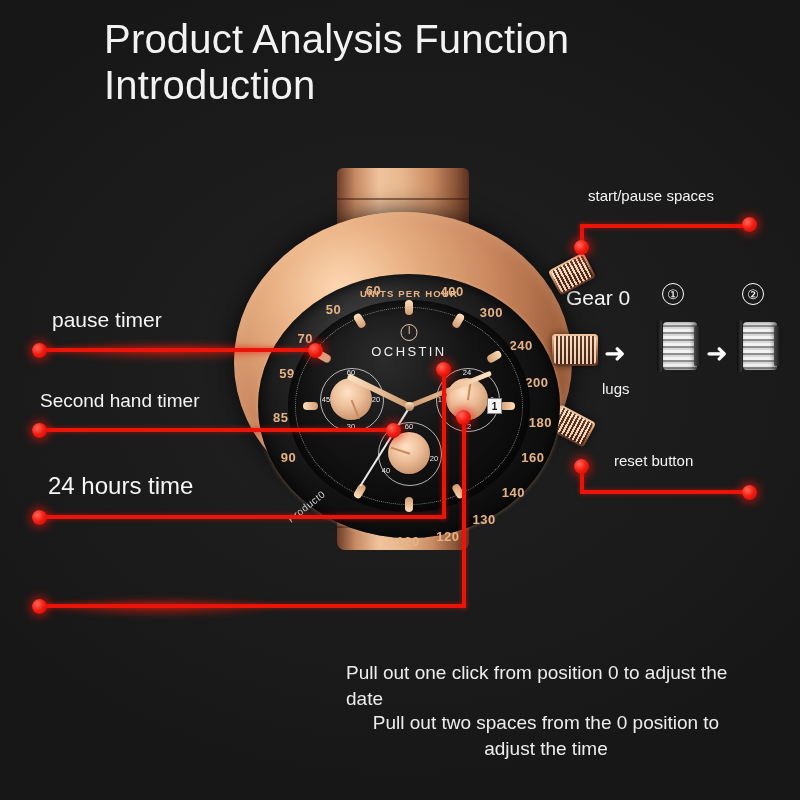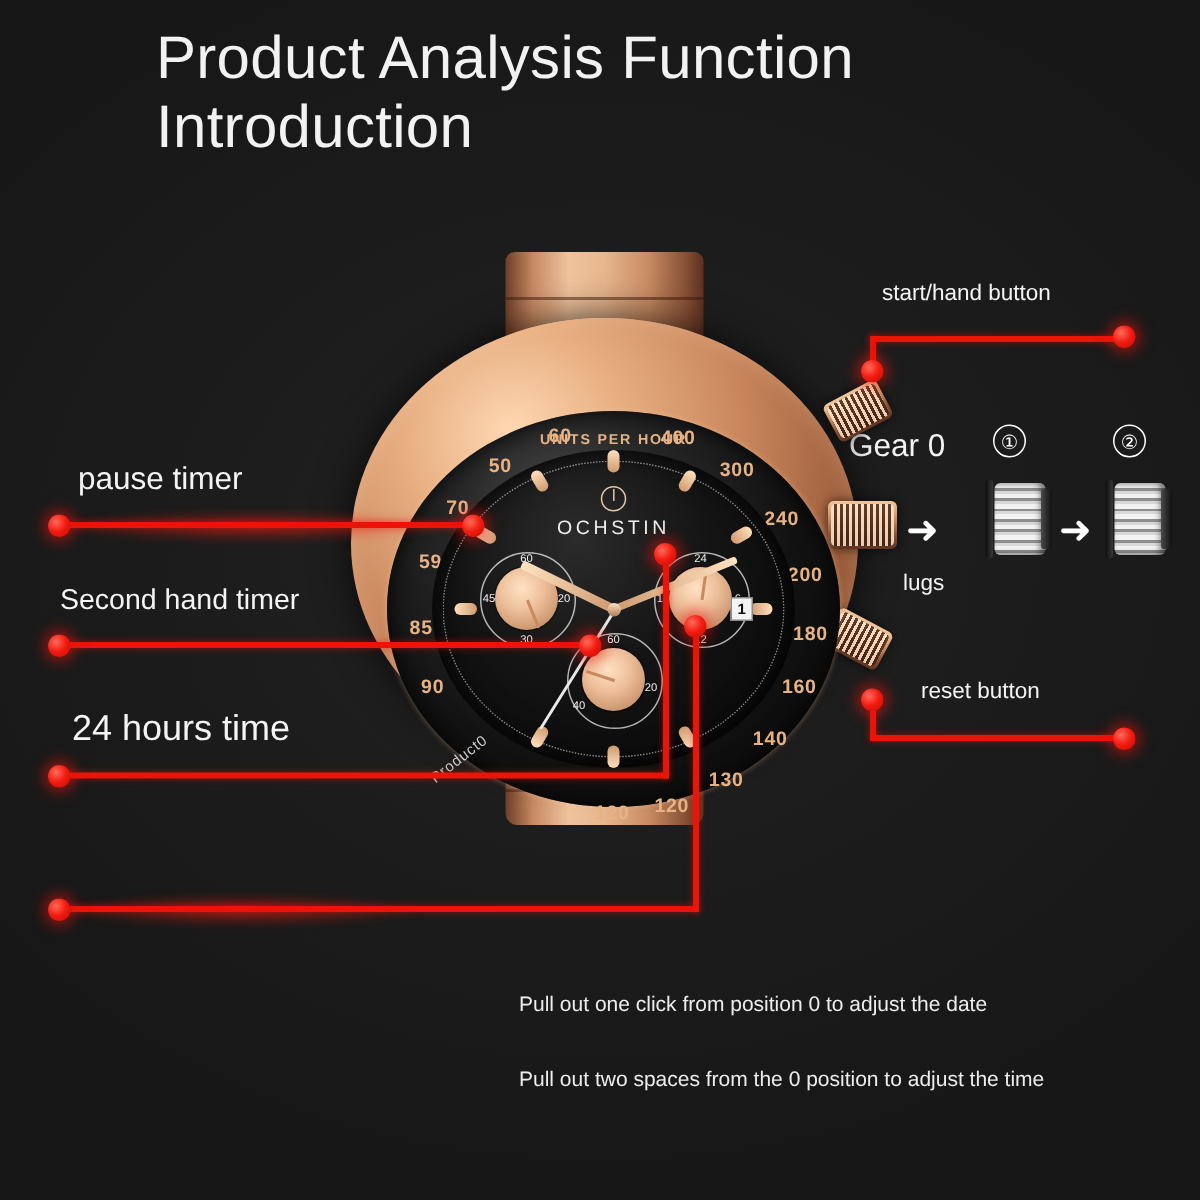--- a/index.html
+++ b/index.html
@@ -44,25 +44,25 @@
     position:absolute;width:22px;height:22px;border-radius:50%;
     border:1.6px solid #ffffff;color:#ffffff;font-size:13px;
     display:flex;align-items:center;justify-content:center;
     box-sizing:border-box;
   }
   .circ1{left:662px;top:283px;}
   .circ2{left:742px;top:283px;}
 
   
   .instr{
-    position:absolute;color:#ededed;font-size:14px;line-height:1.35;
+    position:absolute;color:#ededed;font-size:19px;line-height:1.35;
     width:400px;
   }
   .instr-1{left:346px;top:660px;}
-  .instr-2{left:346px;top:710px;}
+  .instr-2{left:346px;top:710px;text-align:center;}
 
   
   .rdot{
     position:absolute;width:15px;height:15px;border-radius:50%;
     background:radial-gradient(circle at 36% 33%, #ff6a5a 0%, #f21b10 48%, #c00b04 100%);
     box-shadow:0 0 9px 3px rgba(236,20,12,.55);
     z-index:6;
   }
   .rline{
     position:absolute;background:#ea1408;z-index:5;
@@ -356,21 +356,21 @@
   <div class="rline v" style="left:442px;top:372px;height:147px;"></div>
   <div class="rdot" style="left:32px;top:510px;"></div>
   <div class="rdot" style="left:436px;top:362px;"></div>
 
   <div class="glow" style="left:40px;top:596px;width:240px;height:22px;"></div>
   <div class="rline h" style="left:42px;top:604px;width:424px;"></div>
   <div class="rline v" style="left:462px;top:418px;height:190px;"></div>
   <div class="rdot" style="left:32px;top:599px;"></div>
   <div class="rdot" style="left:456px;top:410px;"></div>
 
-  <div class="lbl lbl-startpause">start/hand button</div>
+  <div class="lbl lbl-startpause">start/pause spaces</div>
   <div class="rline v" style="left:580px;top:224px;height:22px;"></div>
   <div class="rline h" style="left:580px;top:224px;width:168px;"></div>
   <div class="rdot" style="left:574px;top:240px;"></div>
   <div class="rdot" style="left:742px;top:217px;"></div>
 
   <div class="lbl lbl-reset">reset button</div>
   <div class="rline v" style="left:580px;top:466px;height:26px;"></div>
   <div class="rline h" style="left:580px;top:490px;width:168px;"></div>
   <div class="rdot" style="left:574px;top:459px;"></div>
   <div class="rdot" style="left:742px;top:485px;"></div>

